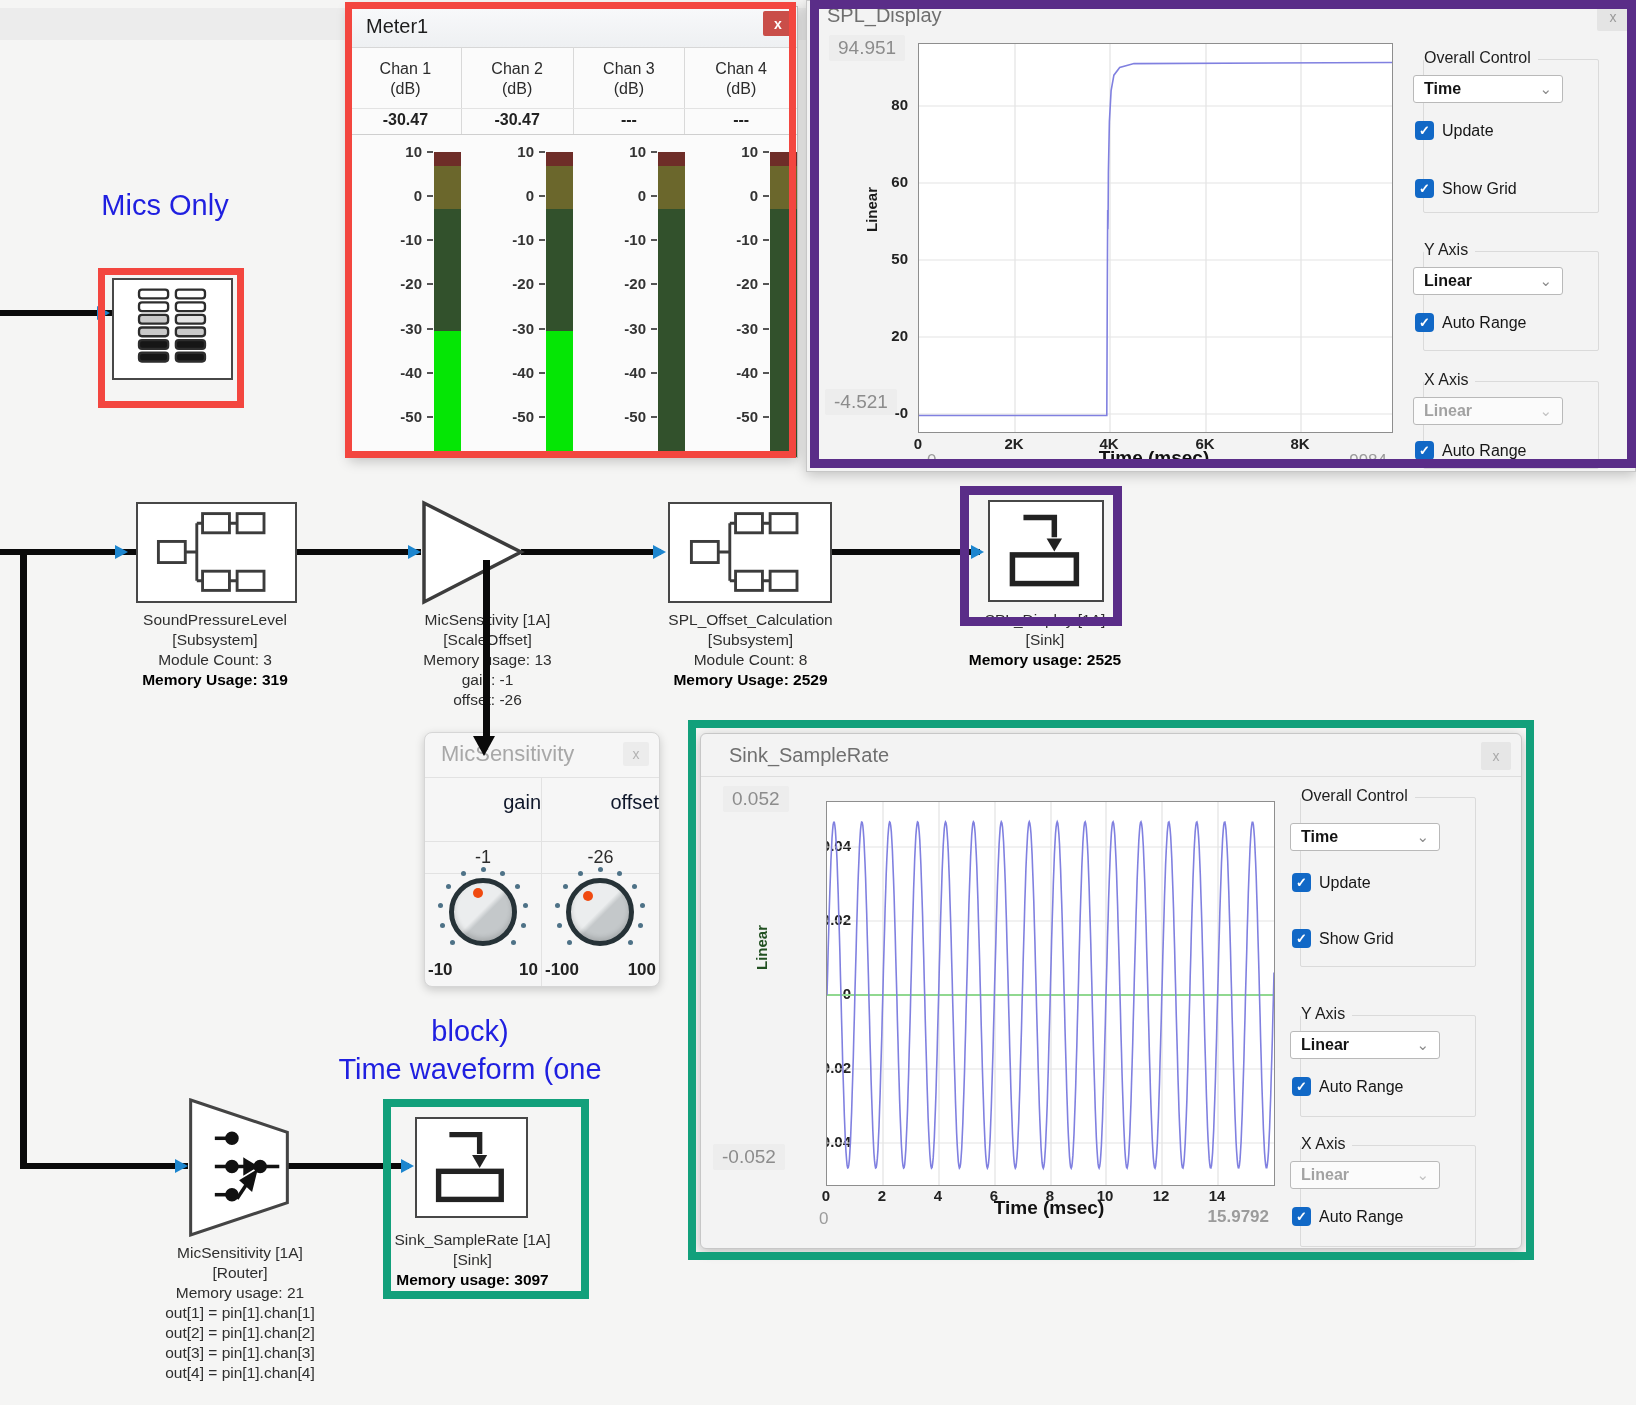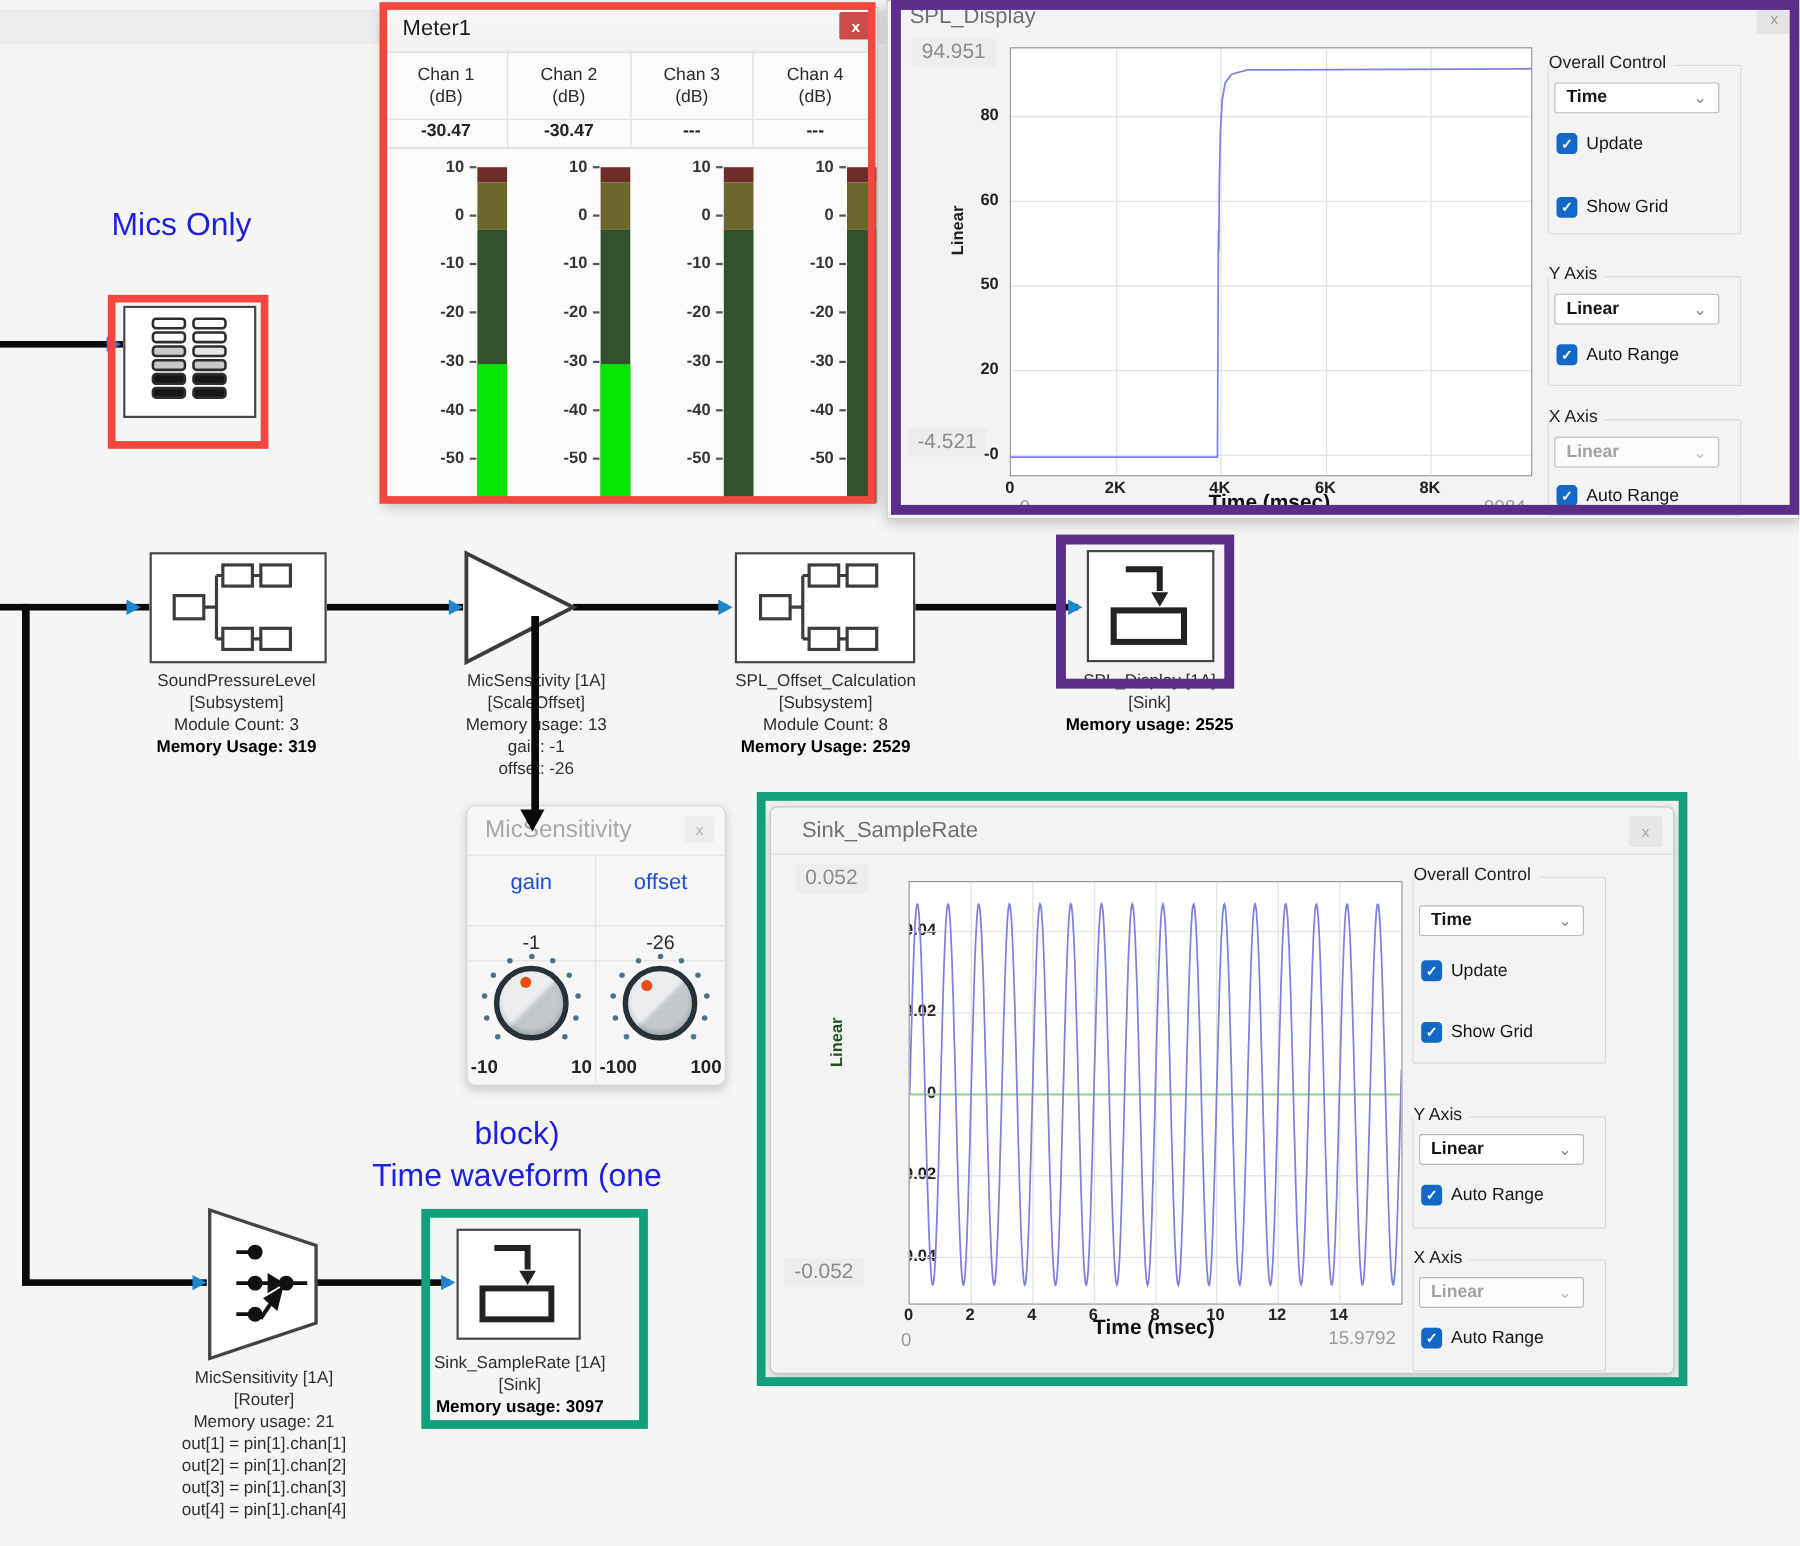--- a/index.html
+++ b/index.html
@@ -18,21 +18,21 @@
   .wtitle{position:absolute;font-size:20px;color:#6f6f6f;white-space:nowrap;}
   .closebtn{position:absolute;display:flex;align-items:center;justify-content:center;font-size:14px;border-radius:2px;cursor:default;}
   .plot{position:absolute;background:#fff;border:1.5px solid #8e8e8e;overflow:hidden;box-sizing:content-box;}
   .tick{position:absolute;width:40px;font-size:15px;font-weight:bold;color:#222;text-align:center;}
   .ytick{position:absolute;width:48px;font-size:15px;font-weight:bold;color:#222;text-align:right;}
   .ytin{position:absolute;left:-20px;width:44px;font-size:15px;font-weight:bold;color:#222;text-align:right;}
   .corner{position:absolute;font-size:19px;color:#8c8c8c;background:#ededed;padding:2px 9px;border-radius:2px;}
   .bottomval{position:absolute;font-size:17px;color:#9b9b9b;}
   .axlabel{position:absolute;width:180px;font-size:19px;font-weight:bold;color:#111;text-align:center;}
   .vlab{position:absolute;width:80px;font-size:15px;font-weight:bold;text-align:center;transform:rotate(-90deg);transform-origin:center;}
-  .group{position:absolute;border:1px solid #dadada;border-radius:2px;}
+  .group{position:absolute;border:1px solid #dadada;border-radius:2px;margin-left:16px;}
   .glabel{position:absolute;top:-11px;left:0;background:#f3f3f3;padding-right:7px;font-size:16px;color:#1d1d1d;white-space:nowrap;}
   .dd{position:absolute;height:28px;width:150px;background:#fff;border:1px solid #b9b9b9;border-radius:3px;display:flex;align-items:center;padding:0 10px;font-size:16px;font-weight:600;color:#141414;box-sizing:border-box;}
   .dd .chev{margin-left:auto;color:#8a8a8a;font-size:15px;font-weight:400;}
   .dd.dis{color:#a2a2a2;background:#fbfbfb;}
   .dd.dis .chev{color:#c2c2c2;}
   .cbrow{position:absolute;display:flex;align-items:center;gap:8px;}
   .cb{width:19px;height:19px;border-radius:4px;background:#1168c6;color:#fff;font-size:13px;display:flex;align-items:center;justify-content:center;font-weight:bold;flex:none;}
   .cblab{font-size:16px;color:#161616;white-space:nowrap;}
   
   #mwin{left:349px;top:6px;width:447px;height:450px;background:#fbfbfb;border:1px solid #bbb;overflow:hidden;box-shadow:0 3px 12px rgba(0,0,0,.22);}
@@ -50,21 +50,21 @@
   .mbar{position:absolute;left:84px;top:17px;width:27px;height:309px;}
   .mbar>div{width:100%;}
   .mactive{position:absolute;left:0;width:100%;}
   
   #micwin{left:424px;top:732px;width:234px;height:253px;background:#f6f6f6;border:1px solid #d6d6d6;border-radius:8px;box-shadow:0 3px 10px rgba(0,0,0,.18);overflow:hidden;}
   .mictbar{position:absolute;left:0;top:0;right:0;height:44px;border-bottom:1px solid #e2e2e2;}
   .mictitle{position:absolute;left:16px;top:8px;font-size:22px;color:#a8a8a8;}
   .kcols{position:absolute;left:0;top:44px;width:100%;bottom:0;display:flex;}
   .kcol{width:117px;position:relative;box-sizing:border-box;}
   .kcol:first-child{border-right:1px solid #e2e2e2;}
-  .kname{height:50px;text-align:center;font-size:20px;color:#1d4ed8;padding-top:14px;border-bottom:1px solid #e2e2e2;box-sizing:content-box;}
+  .kname{height:50px;text-align:right;font-size:20px;color:#0f172a;padding-top:14px;border-bottom:1px solid #e2e2e2;box-sizing:content-box;}
   .kval{height:26px;text-align:center;font-size:18px;color:#2b2b2b;padding-top:5px;border-bottom:1px solid #e2e2e2;}
   .knob{position:absolute;left:11px;top:88px;width:94px;height:94px;}
   .kface{position:absolute;left:13px;top:13px;width:58px;height:58px;border-radius:50%;border:5px solid #263237;background:linear-gradient(135deg,#ebedee 48%,#c4c8ca 55%);box-shadow:inset 0 -3px 5px rgba(0,0,0,.15);}
   .kdot{position:absolute;width:5px;height:5px;border-radius:50%;background:#4e7287;}
   .odot{position:absolute;width:10px;height:10px;border-radius:50%;background:#f04a10;}
   .kmin{position:absolute;left:3px;bottom:6px;font-size:17px;font-weight:bold;color:#222;}
   .kmax{position:absolute;right:3px;bottom:6px;font-size:17px;font-weight:bold;color:#222;}
 </style>
 </head>
 <body>
@@ -507,21 +507,21 @@
     <span class="tick" style="left:105px;top:453px;">0</span>
     <span class="tick" style="left:161px;top:453px;">2</span>
     <span class="tick" style="left:217px;top:453px;">4</span>
     <span class="tick" style="left:273px;top:453px;">6</span>
     <span class="tick" style="left:329px;top:453px;">8</span>
     <span class="tick" style="left:384px;top:453px;">10</span>
     <span class="tick" style="left:440px;top:453px;">12</span>
     <span class="tick" style="left:496px;top:453px;">14</span>
     <span class="axlabel" style="left:258px;top:463px;">Time (msec)</span>
     <span class="bottomval" style="left:118px;top:475px;">0</span>
-    <span class="bottomval" style="left:400px;top:473px;width:168px;text-align:right;">15.9792</span>
+    <span class="bottomval" style="left:400px;top:473px;width:168px;text-align:right;font-weight:bold;">15.9792</span>
 
     <div class="group" style="left:583px;top:63px;width:174px;height:168px;">
       <span class="glabel">Overall Control</span>
     </div>
     <div class="dd" style="left:589px;top:89px;">
       <span>Time</span>
       <span class="chev">⌄</span>
     </div>
     <div class="cbrow" style="left:591px;top:139px;">
       <span class="cb">✓</span>

